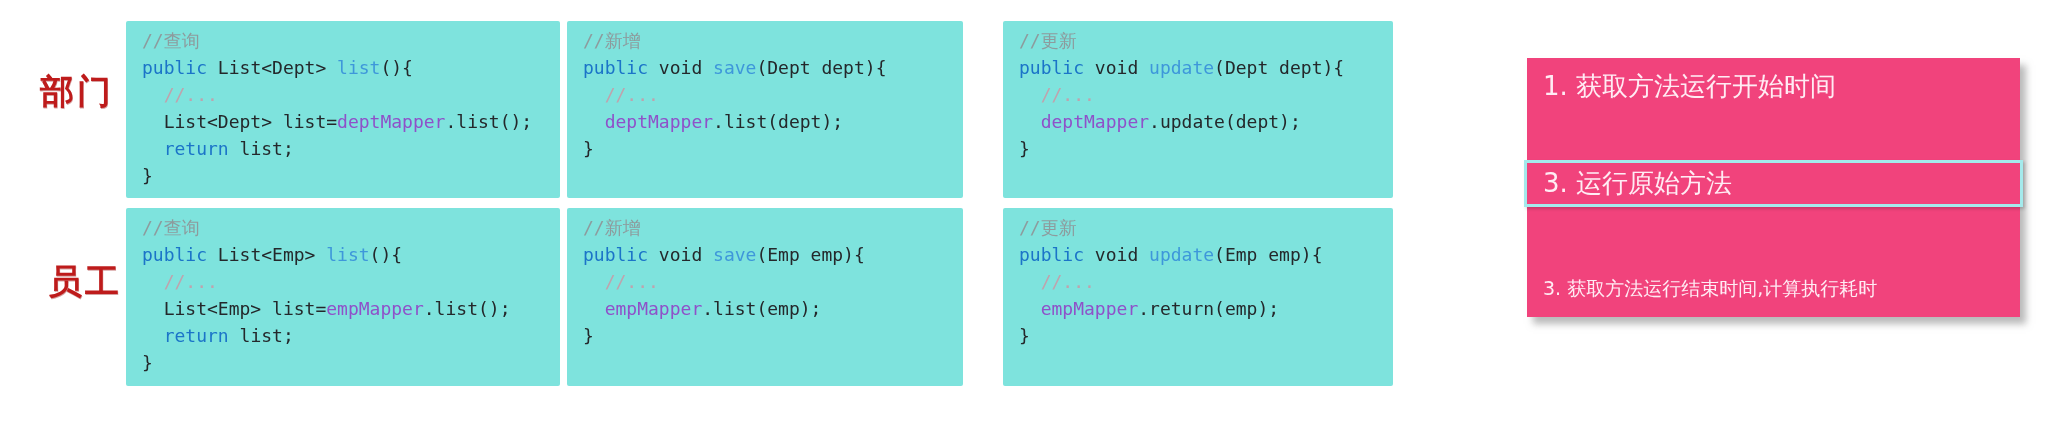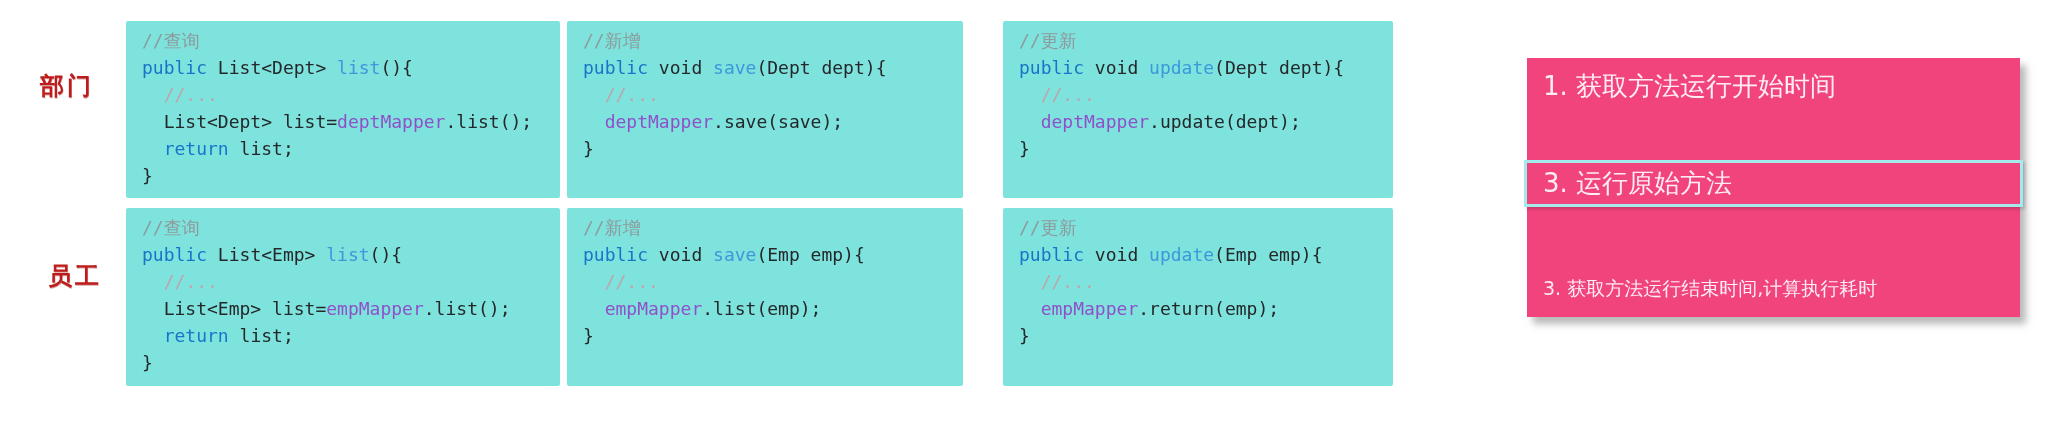--- a/index.html
+++ b/index.html
@@ -15,21 +15,21 @@
     --code-text:#24282b;
     --step-text:#ffecf4;
   }
   html,body{margin:0;padding:0;background:#ffffff;}
   .canvas{
     position:relative;width:2051px;height:422px;background:#ffffff;
     overflow:hidden;font-family:"DejaVu Sans",sans-serif;
   }
   .row-label{
     position:absolute;color:var(--label-red);font-weight:bold;
-    font-size:24px;letter-spacing:3px;line-height:1;
+    font-size:34px;letter-spacing:3px;line-height:1;
     font-family:"DejaVu Sans",sans-serif;
     text-shadow:0.5px 0.5px 0 rgba(150,20,20,.4);
   }
   .code-block{
     position:absolute;background:var(--code-bg);
     border-radius:2px;box-sizing:border-box;
     padding:6px 14px 4px 16px;
     font-family:"DejaVu Sans Mono",monospace;
     font-size:18px;line-height:27px;color:var(--code-text);
   }
@@ -76,21 +76,21 @@
       <div class="code-line"><span class="tok-comment2">  //...</span></div>
       <div class="code-line"><span class="tok-plain">  List&lt;Dept&gt; list=</span><span class="tok-field">deptMapper</span><span class="tok-plain">.list();</span></div>
       <div class="code-line"><span class="tok-plain">  </span><span class="tok-kw">return</span><span class="tok-plain"> list;</span></div>
       <div class="code-line"><span class="tok-plain">}</span></div>
     </div>
 
   <div class="code-block" style="left:567px;top:21px;width:396px;height:177px;">
       <div class="code-line"><span class="tok-comment">//新增</span></div>
       <div class="code-line"><span class="tok-kw">public</span><span class="tok-plain"> void </span><span class="tok-method">save</span><span class="tok-plain">(Dept dept){</span></div>
       <div class="code-line"><span class="tok-comment2">  //...</span></div>
-      <div class="code-line"><span class="tok-plain">  </span><span class="tok-field">deptMapper</span><span class="tok-plain">.save(save);</span></div>
+      <div class="code-line"><span class="tok-plain">  </span><span class="tok-field">deptMapper</span><span class="tok-plain">.list(dept);</span></div>
       <div class="code-line"><span class="tok-plain">}</span></div>
     </div>
 
   <div class="code-block" style="left:1003px;top:21px;width:390px;height:177px;">
       <div class="code-line"><span class="tok-comment">//更新</span></div>
       <div class="code-line"><span class="tok-kw">public</span><span class="tok-plain"> void </span><span class="tok-method">update</span><span class="tok-plain">(Dept dept){</span></div>
       <div class="code-line"><span class="tok-comment2">  //...</span></div>
       <div class="code-line"><span class="tok-plain">  </span><span class="tok-field">deptMapper</span><span class="tok-plain">.update(dept);</span></div>
       <div class="code-line"><span class="tok-plain">}</span></div>
     </div>

